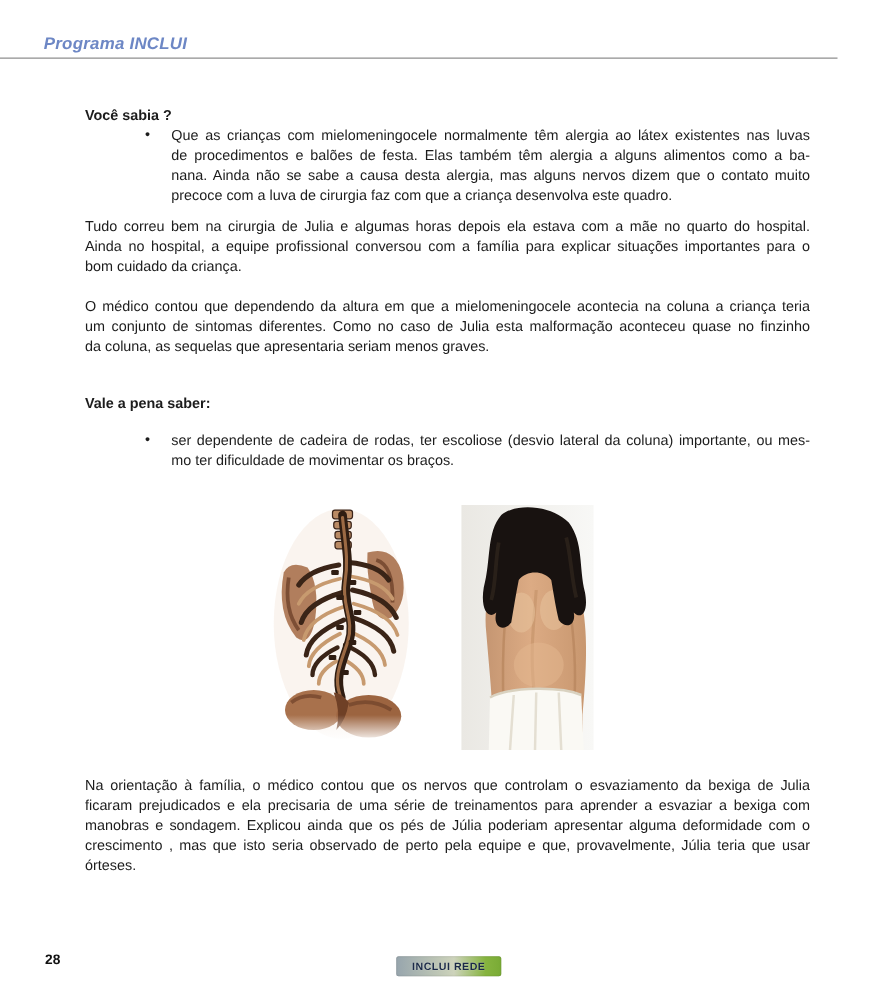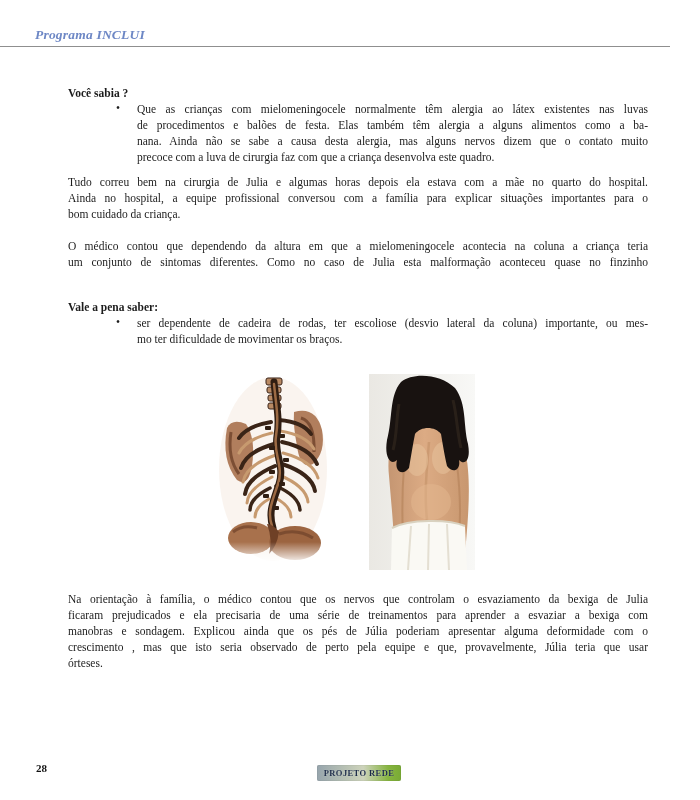--- a/index.html
+++ b/index.html
@@ -1,36 +1,36 @@
 <!DOCTYPE html>
 <html><head>
 <meta charset="utf-8">
 <style>
   html,body{margin:0;padding:0;background:#ffffff;}
   .page{
     position:relative;width:670px;height:800px;background:#ffffff;overflow:hidden;
-    font-family:Liberation Serif, serif;color:#1c1c1c;
+    font-family:Liberation Sans, sans-serif;color:#1c1c1c;
   }
   
   .hdr-title{
     position:absolute;left:35px;top:27px;font-size:13.5px;font-weight:bold;font-style:italic;
     color:#6d87c5;letter-spacing:.2px;
   }
   .hdr-rule{position:absolute;left:0;top:46px;width:672px;height:1px;background:#8f8f8f;}
   
   .content{position:absolute;left:68px;top:85px;width:580px;font-size:11.5px;line-height:16px;}
   .h-bold{font-weight:bold;line-height:16px;}
   .ln{text-align:justify;text-align-last:justify;line-height:16px;}
   .ln.last{text-align:left;text-align-last:left;}
   .bullet{position:relative;padding-left:69px;}
   .bullet .dot{position:absolute;left:48px;top:-1px;font-size:11.5px;}
   .sp9{margin-bottom:9px;}
   .sp16{margin-bottom:16px;}
   .sp29{margin-bottom:29px;}
-  .sp14{margin-bottom:0;}
+  .sp14{margin-bottom:14px;}
   .sp27{margin-bottom:27px;}
   .sp21{margin-bottom:21px;}
   
   .fig-row{display:flex;align-items:flex-start;margin-left:149px;gap:40px;height:196px;}
   .fig{display:block;}
   
   .page-num{position:absolute;left:36px;top:762px;font-size:11px;font-weight:bold;color:#111;}
   .badge{
     position:absolute;left:317px;top:765px;width:84px;height:16px;border-radius:2px;
     background:linear-gradient(90deg,#97a5ad 0%,#b9c2b4 35%,#cdd3bb 55%,#86b43f 85%,#79ab35 100%);
@@ -66,20 +66,21 @@
 
     <div class="sp16">
       <div class="ln">Tudo correu bem na cirurgia de Julia e algumas horas depois ela estava com a mãe no quarto do hospital.</div>
       <div class="ln">Ainda no hospital, a equipe profissional conversou com a família para explicar situações importantes para o</div>
       <div class="ln last">bom cuidado da criança.</div>
     </div>
 
     <div class="sp29">
       <div class="ln">O médico contou que dependendo da altura em que a mielomeningocele acontecia na coluna a criança teria</div>
       <div class="ln">um conjunto de sintomas diferentes. Como no caso de Julia esta malformação aconteceu quase no finzinho</div>
+      <div class="ln last">da coluna, as sequelas que apresentaria seriam menos graves.</div>
     </div>
 
     <div class="h-bold sp14">Vale a pena saber:</div>
 
     <div class="bullet sp27">
       <span class="dot">•</span>
       <div>
         <div class="ln">ser dependente de cadeira de rodas, ter escoliose (desvio lateral da coluna) importante, ou mes-</div>
         <div class="ln last">mo ter dificuldade de movimentar os braços.</div>
       </div>
@@ -188,16 +189,16 @@
       <div class="ln">ficaram prejudicados e ela precisaria de uma série de treinamentos para aprender a esvaziar a bexiga com</div>
       <div class="ln">manobras e sondagem. Explicou ainda que os pés de Júlia poderiam apresentar alguma deformidade com o</div>
       <div class="ln">crescimento , mas que isto seria observado de perto pela equipe e que, provavelmente, Júlia teria que usar</div>
       <div class="ln last">órteses.</div>
     </div>
 
   </div>
 
   <div class="page-num">28</div>
   <div class="badge">
-    <span>PROJETO REDE</span>
+    <span>INCLUI REDE</span>
   </div>
 
 </div>
 
 </body></html>

